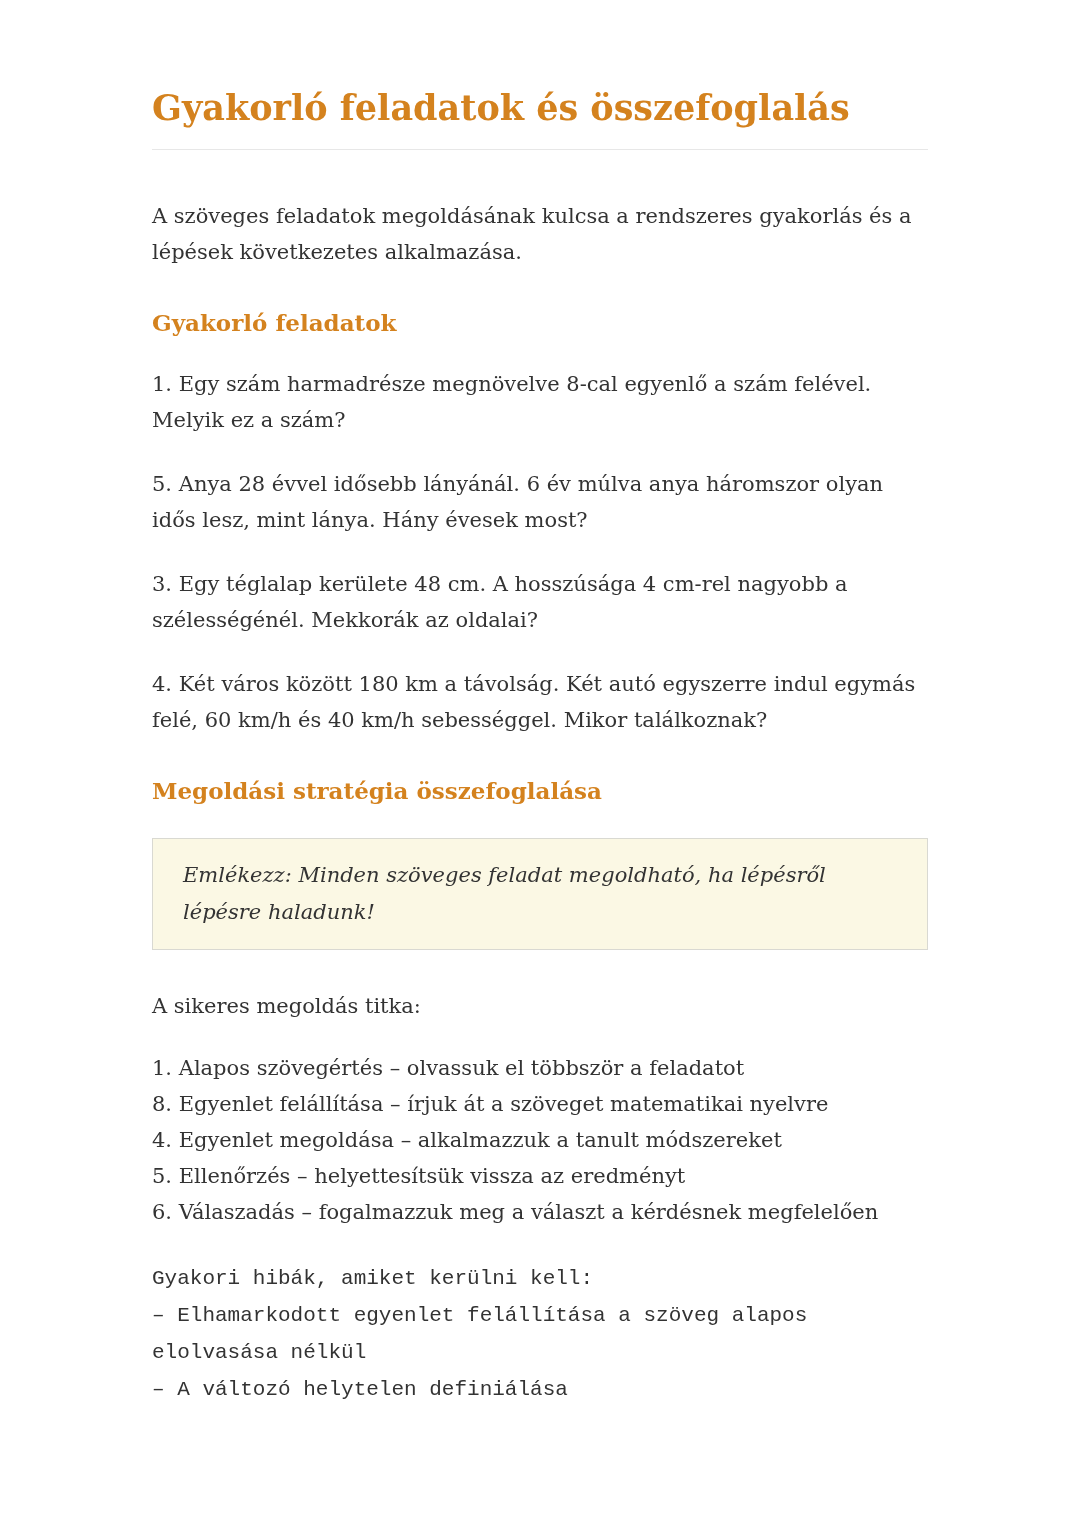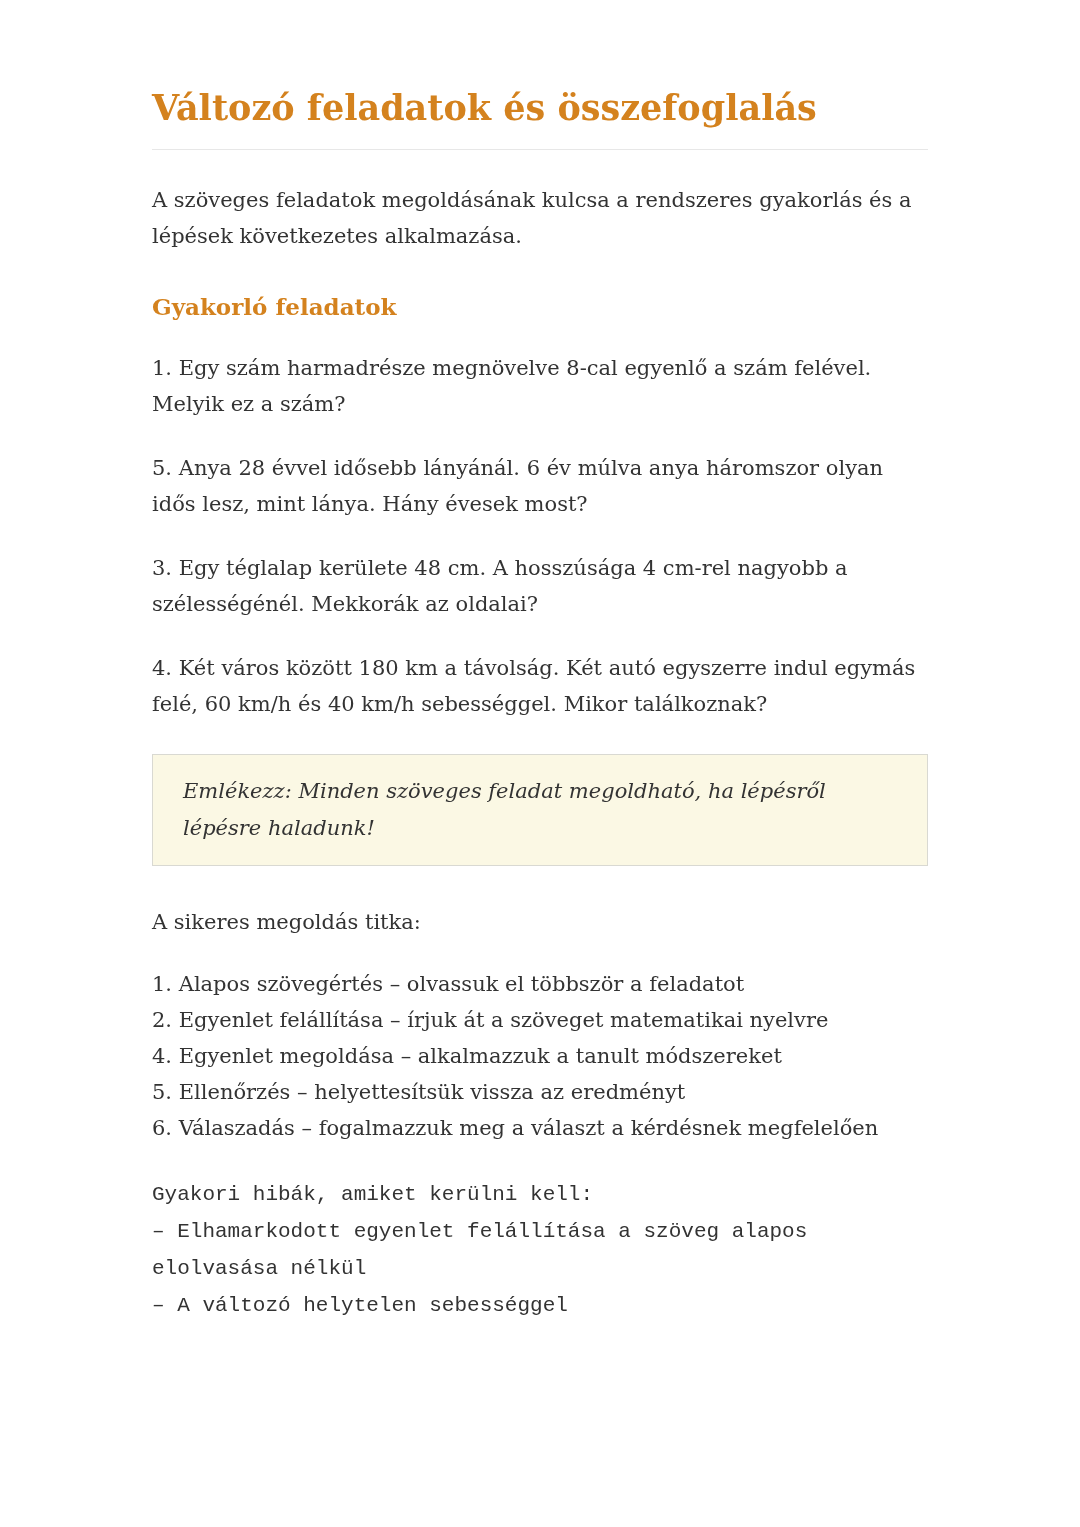--- a/index.html
+++ b/index.html
@@ -30,21 +30,21 @@
     line-height:1.25;
     font-weight:700;
     color:var(--accent);
   }
   .title-divider{
     border:none;
     border-top:1px solid var(--divider);
     margin:19px 0 0 0;
   }
   .intro{
-    margin:32px 0 0 0;
+    margin:48px 0 0 0;
     font-size:21px;
     line-height:36px;
   }
   .section-heading{
     margin:38px 0 0 0;
     font-size:23px;
     line-height:1.3;
     font-weight:700;
     color:var(--accent);
   }
@@ -82,47 +82,48 @@
     line-height:37px;
     font-family:Liberation Mono, monospace;
   }
   .mistake-line{display:block;}
 </style>
 </head>
 <body>
 
 <div class="page">
 
-  <h1 class="doc-title">Változó feladatok és összefoglalás</h1>
+  <h1 class="doc-title">Gyakorló feladatok és összefoglalás</h1>
 
   <hr class="title-divider">
 
   <p class="intro">A szöveges feladatok megoldásának kulcsa a rendszeres gyakorlás és a lépések következetes alkalmazása.</p>
 
   <h2 class="section-heading">Gyakorló feladatok</h2>
 
   <p class="problem">1. Egy szám harmadrésze megnövelve 8-cal egyenlő a szám felével. Melyik ez a szám?</p>
   <p class="problem">5. Anya 28 évvel idősebb lányánál. 6 év múlva anya háromszor olyan idős lesz, mint lánya. Hány évesek most?</p>
   <p class="problem">3. Egy téglalap kerülete 48 cm. A hosszúsága 4 cm-rel nagyobb a szélességénél. Mekkorák az oldalai?</p>
   <p class="problem">4. Két város között 180 km a távolság. Két autó egyszerre indul egymás felé, 60 km/h és 40 km/h sebességgel. Mikor találkoznak?</p>
 
+  <h2 class="section-heading">Megoldási stratégia összefoglalása</h2>
 
   <div class="callout">
     <p class="callout-text">Emlékezz: Minden szöveges feladat megoldható, ha lépésről lépésre haladunk!</p>
   </div>
 
   <p class="secret-intro">A sikeres megoldás titka:</p>
 
   <div class="steps">
     <span class="step-line">1. Alapos szövegértés – olvassuk el többször a feladatot</span>
-    <span class="step-line">2. Egyenlet felállítása – írjuk át a szöveget matematikai nyelvre</span>
+    <span class="step-line">8. Egyenlet felállítása – írjuk át a szöveget matematikai nyelvre</span>
     <span class="step-line">4. Egyenlet megoldása – alkalmazzuk a tanult módszereket</span>
     <span class="step-line">5. Ellenőrzés – helyettesítsük vissza az eredményt</span>
     <span class="step-line">6. Válaszadás – fogalmazzuk meg a választ a kérdésnek megfelelően</span>
   </div>
 
   <div class="mistakes">
     <span class="mistake-line">Gyakori hibák, amiket kerülni kell:</span>
     <span class="mistake-line">– Elhamarkodott egyenlet felállítása a szöveg alapos elolvasása nélkül</span>
-    <span class="mistake-line">– A változó helytelen sebességgel</span>
+    <span class="mistake-line">– A változó helytelen definiálása</span>
   </div>
 
 </div>
 
 </body></html>

